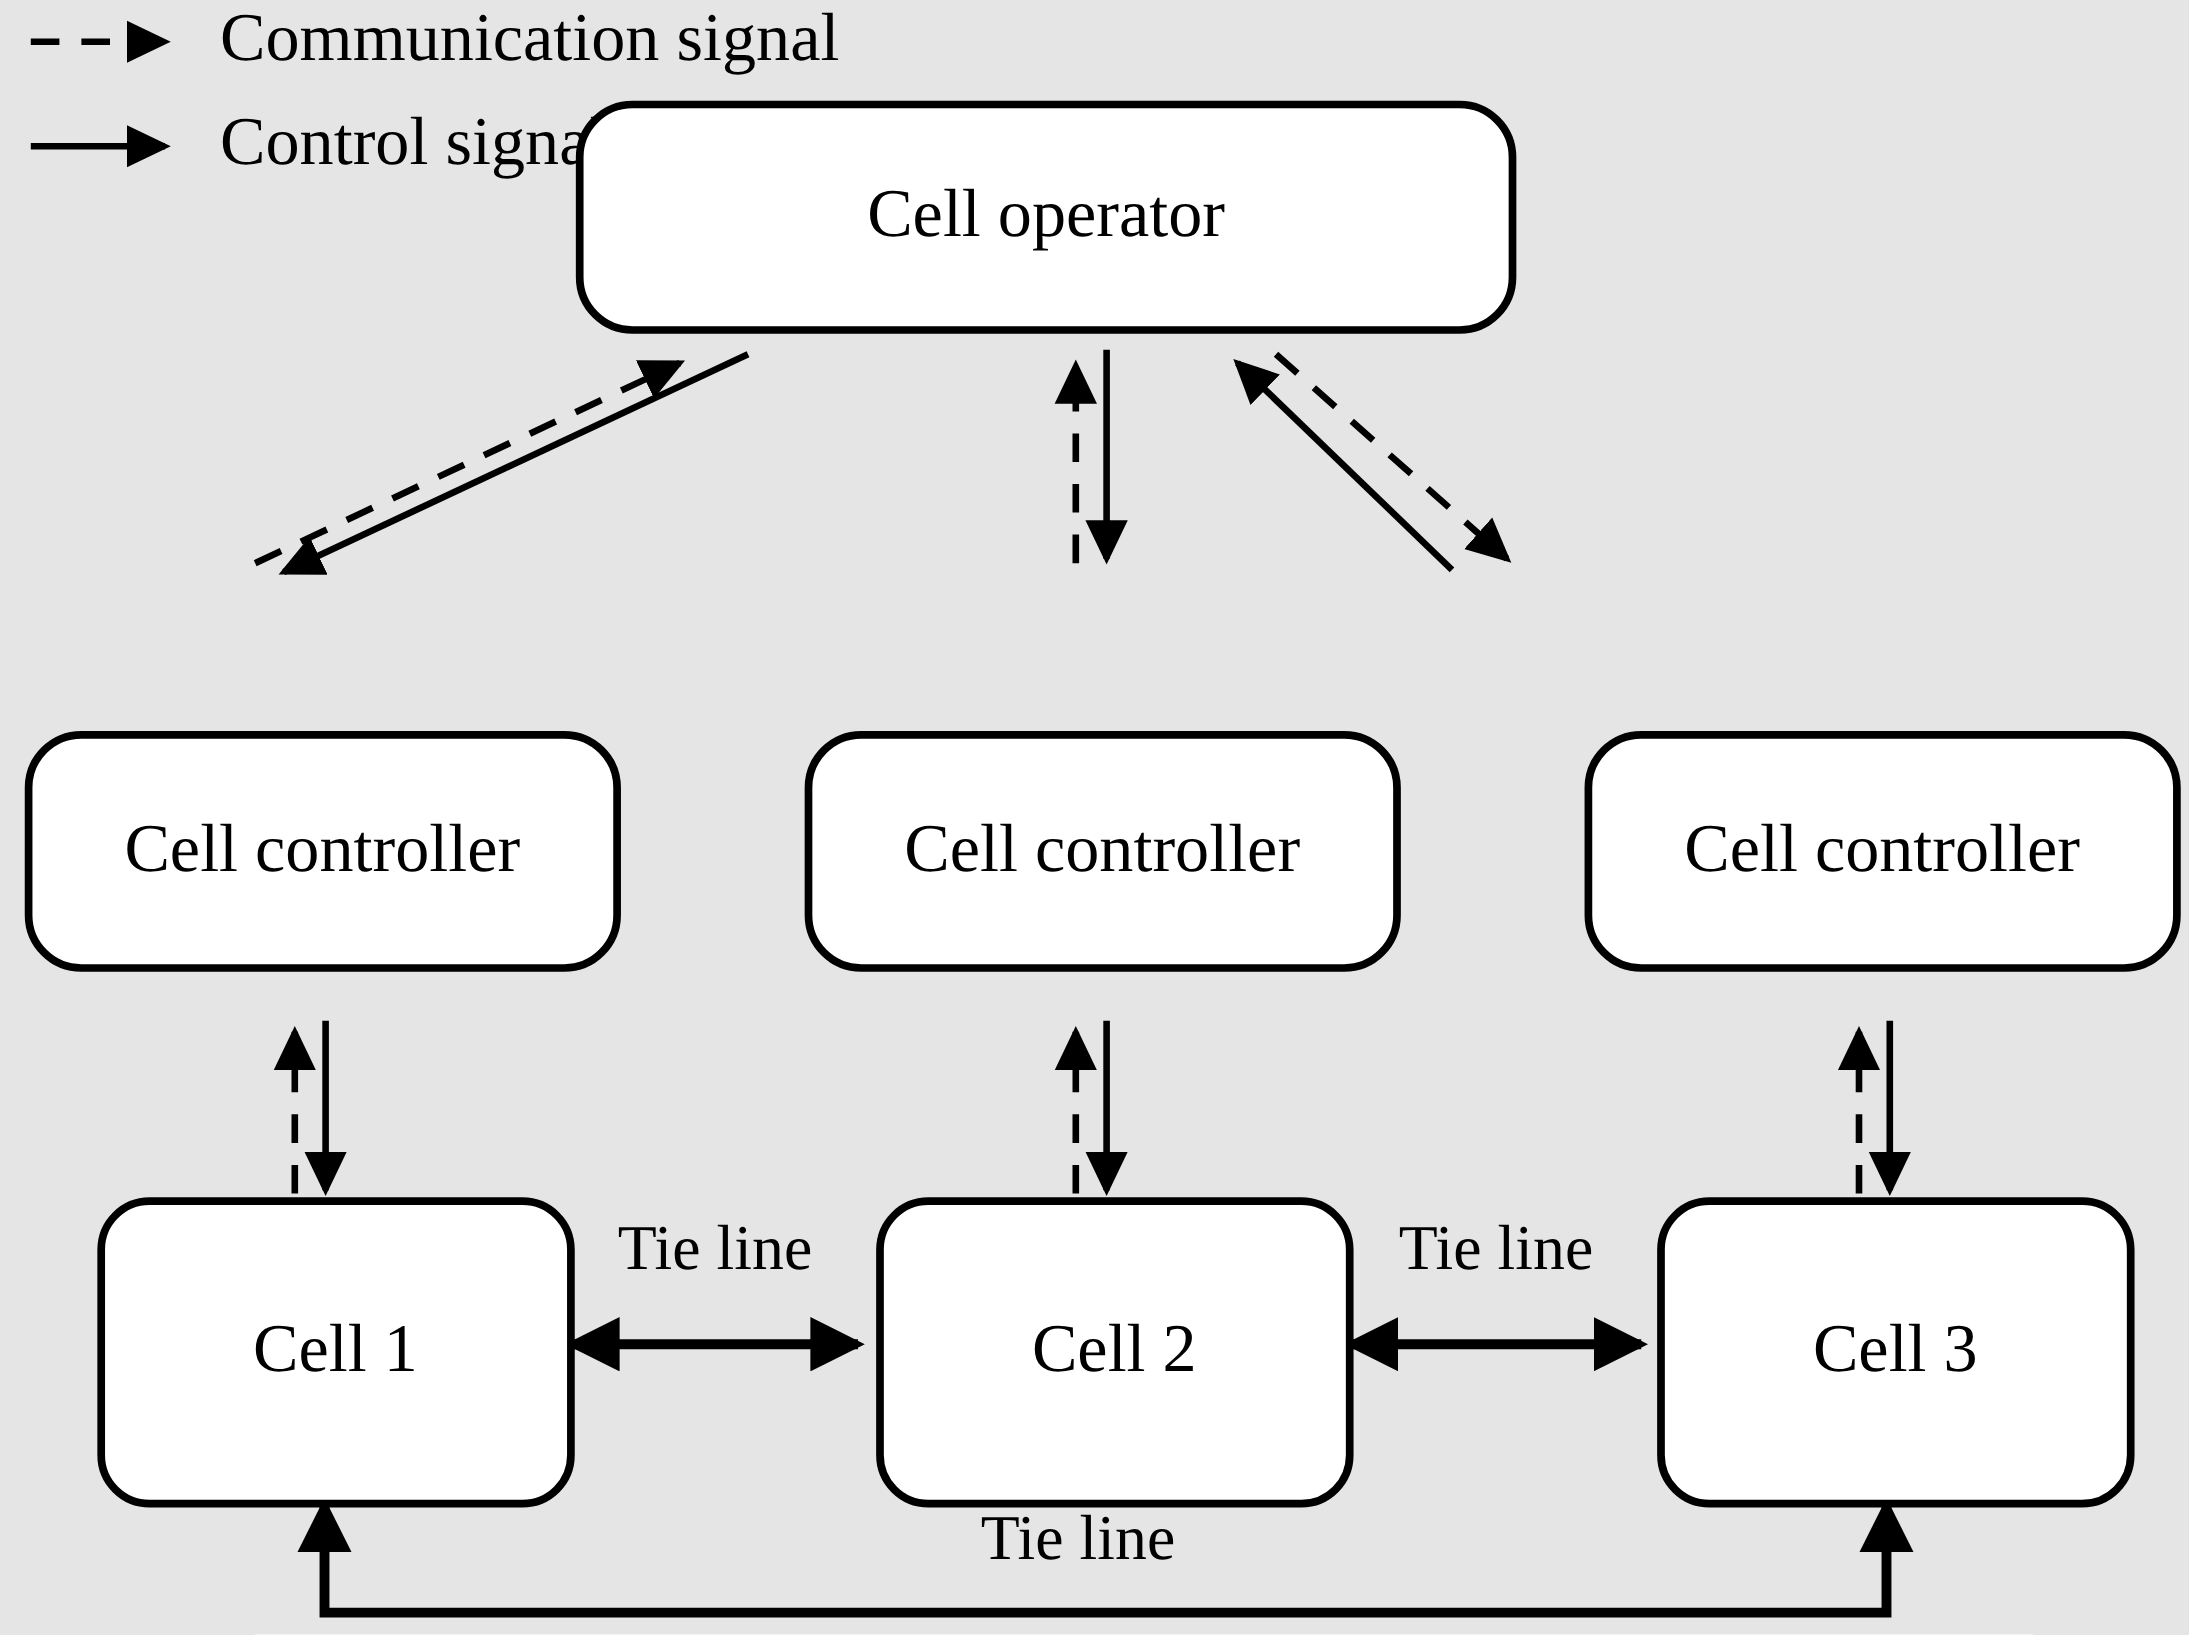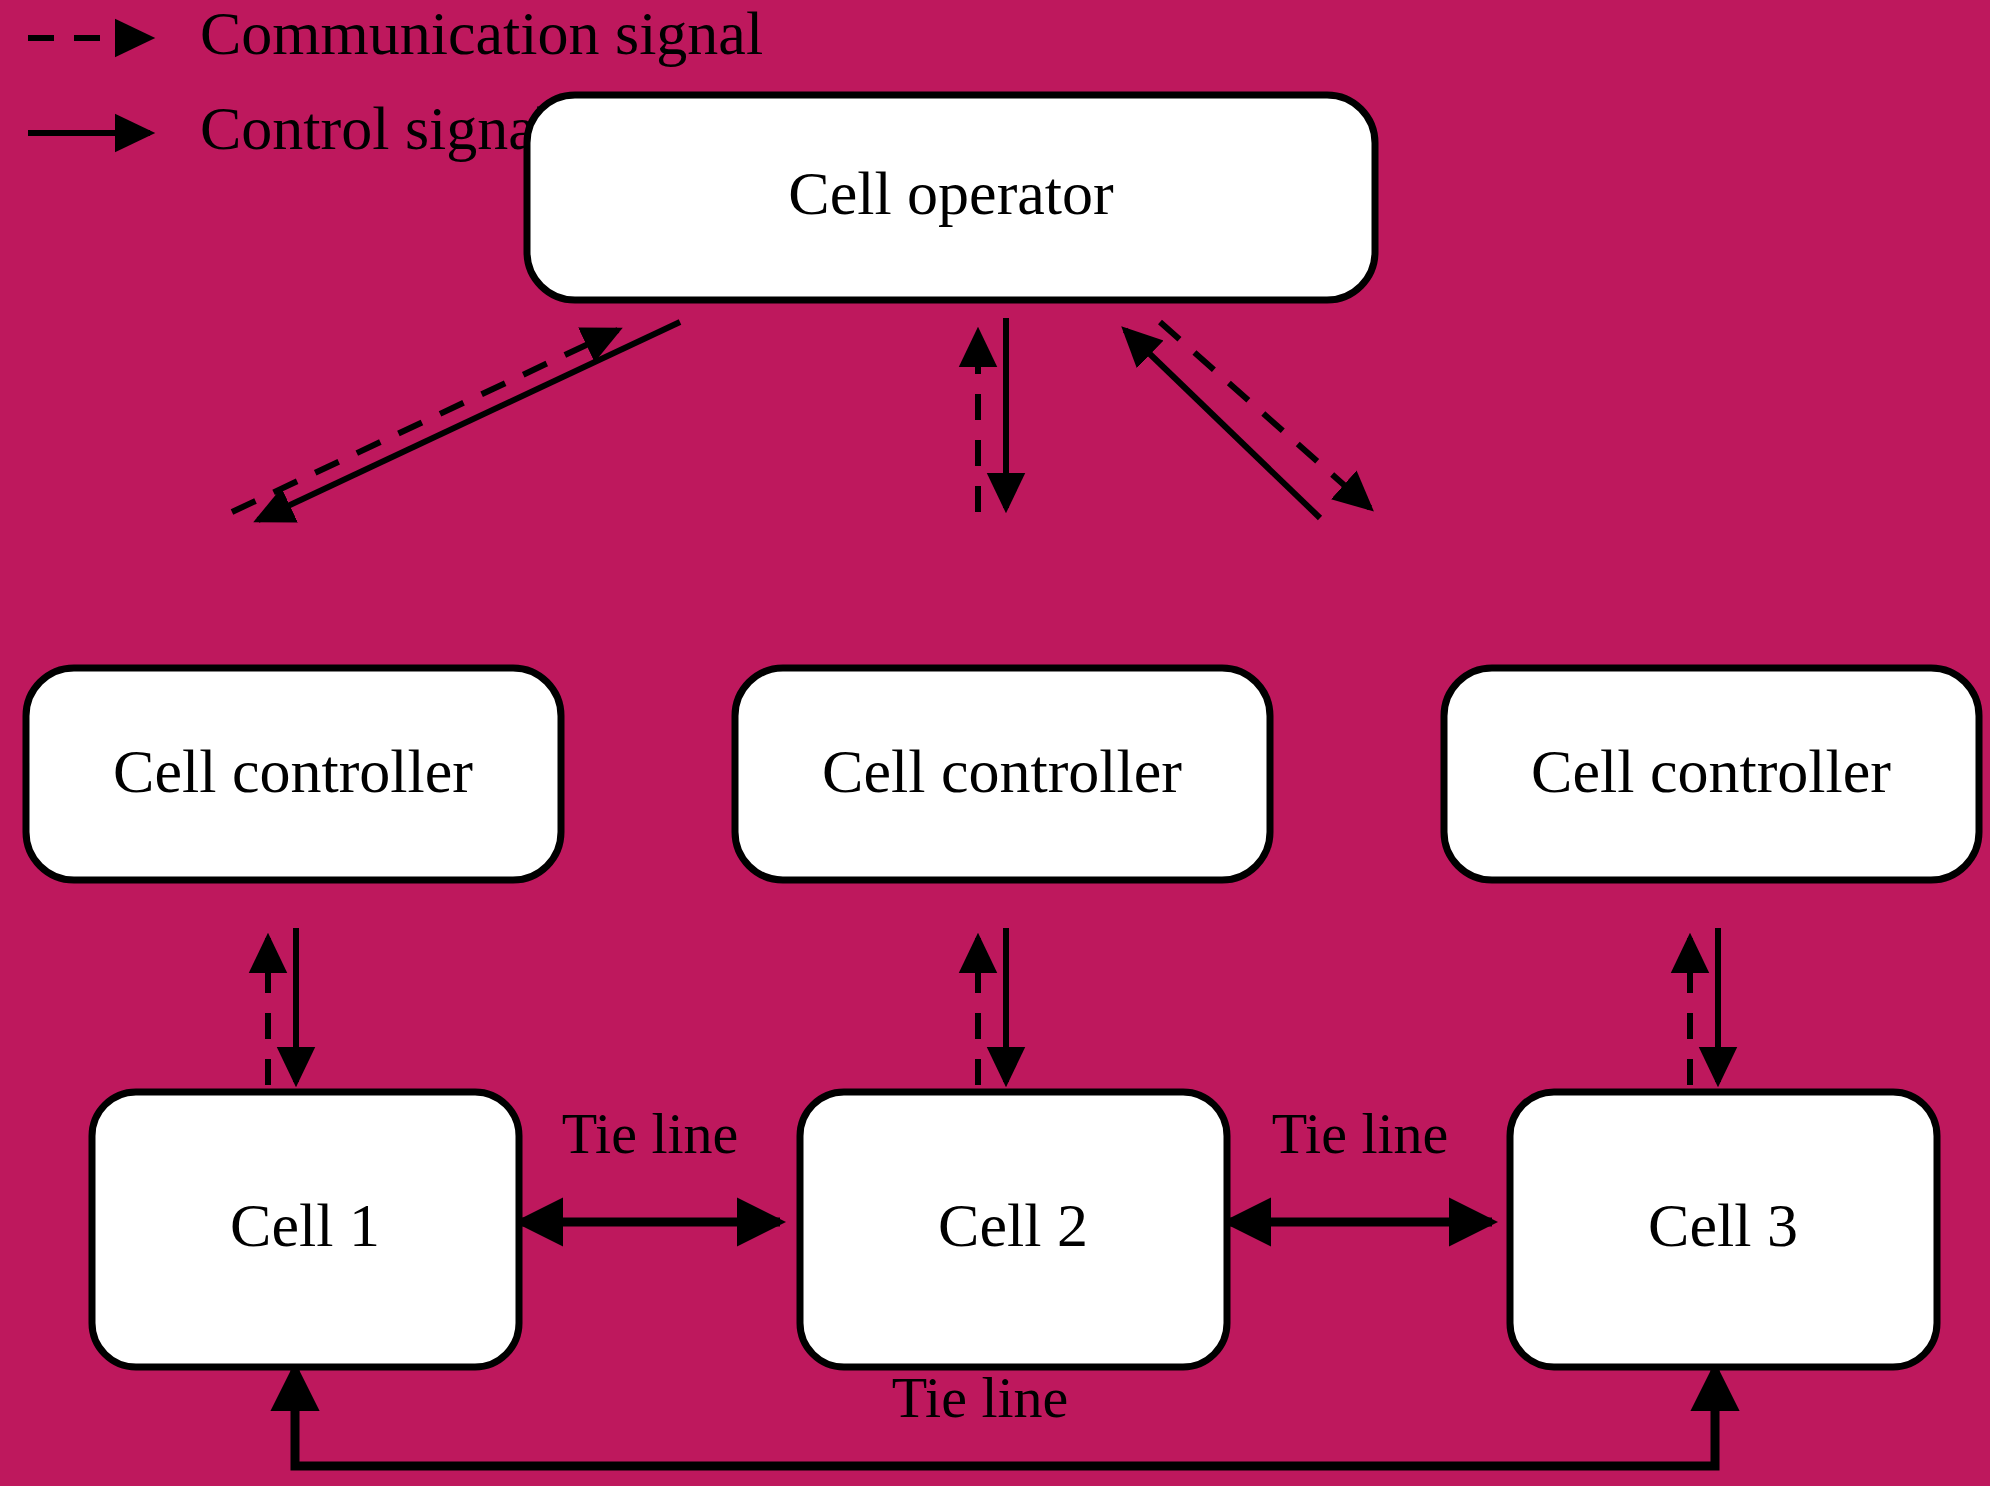--- a/index.html
+++ b/index.html
@@ -10,21 +10,21 @@
   body {
     width: 1990px;
     height: 1486px;
     overflow: hidden;
     font-family: "Liberation Serif", "DejaVu Serif", serif;
   }
   #diagram-root {
     position: relative;
     width: 1990px;
     height: 1486px;
-    background: #be185d;
+    background: #e5e5e5;
   }
   svg.canvas {
     position: absolute;
     top: 0;
     left: 0;
     width: 1990px;
     height: 1486px;
   }
   .node-box {
     fill: #ffffff;

